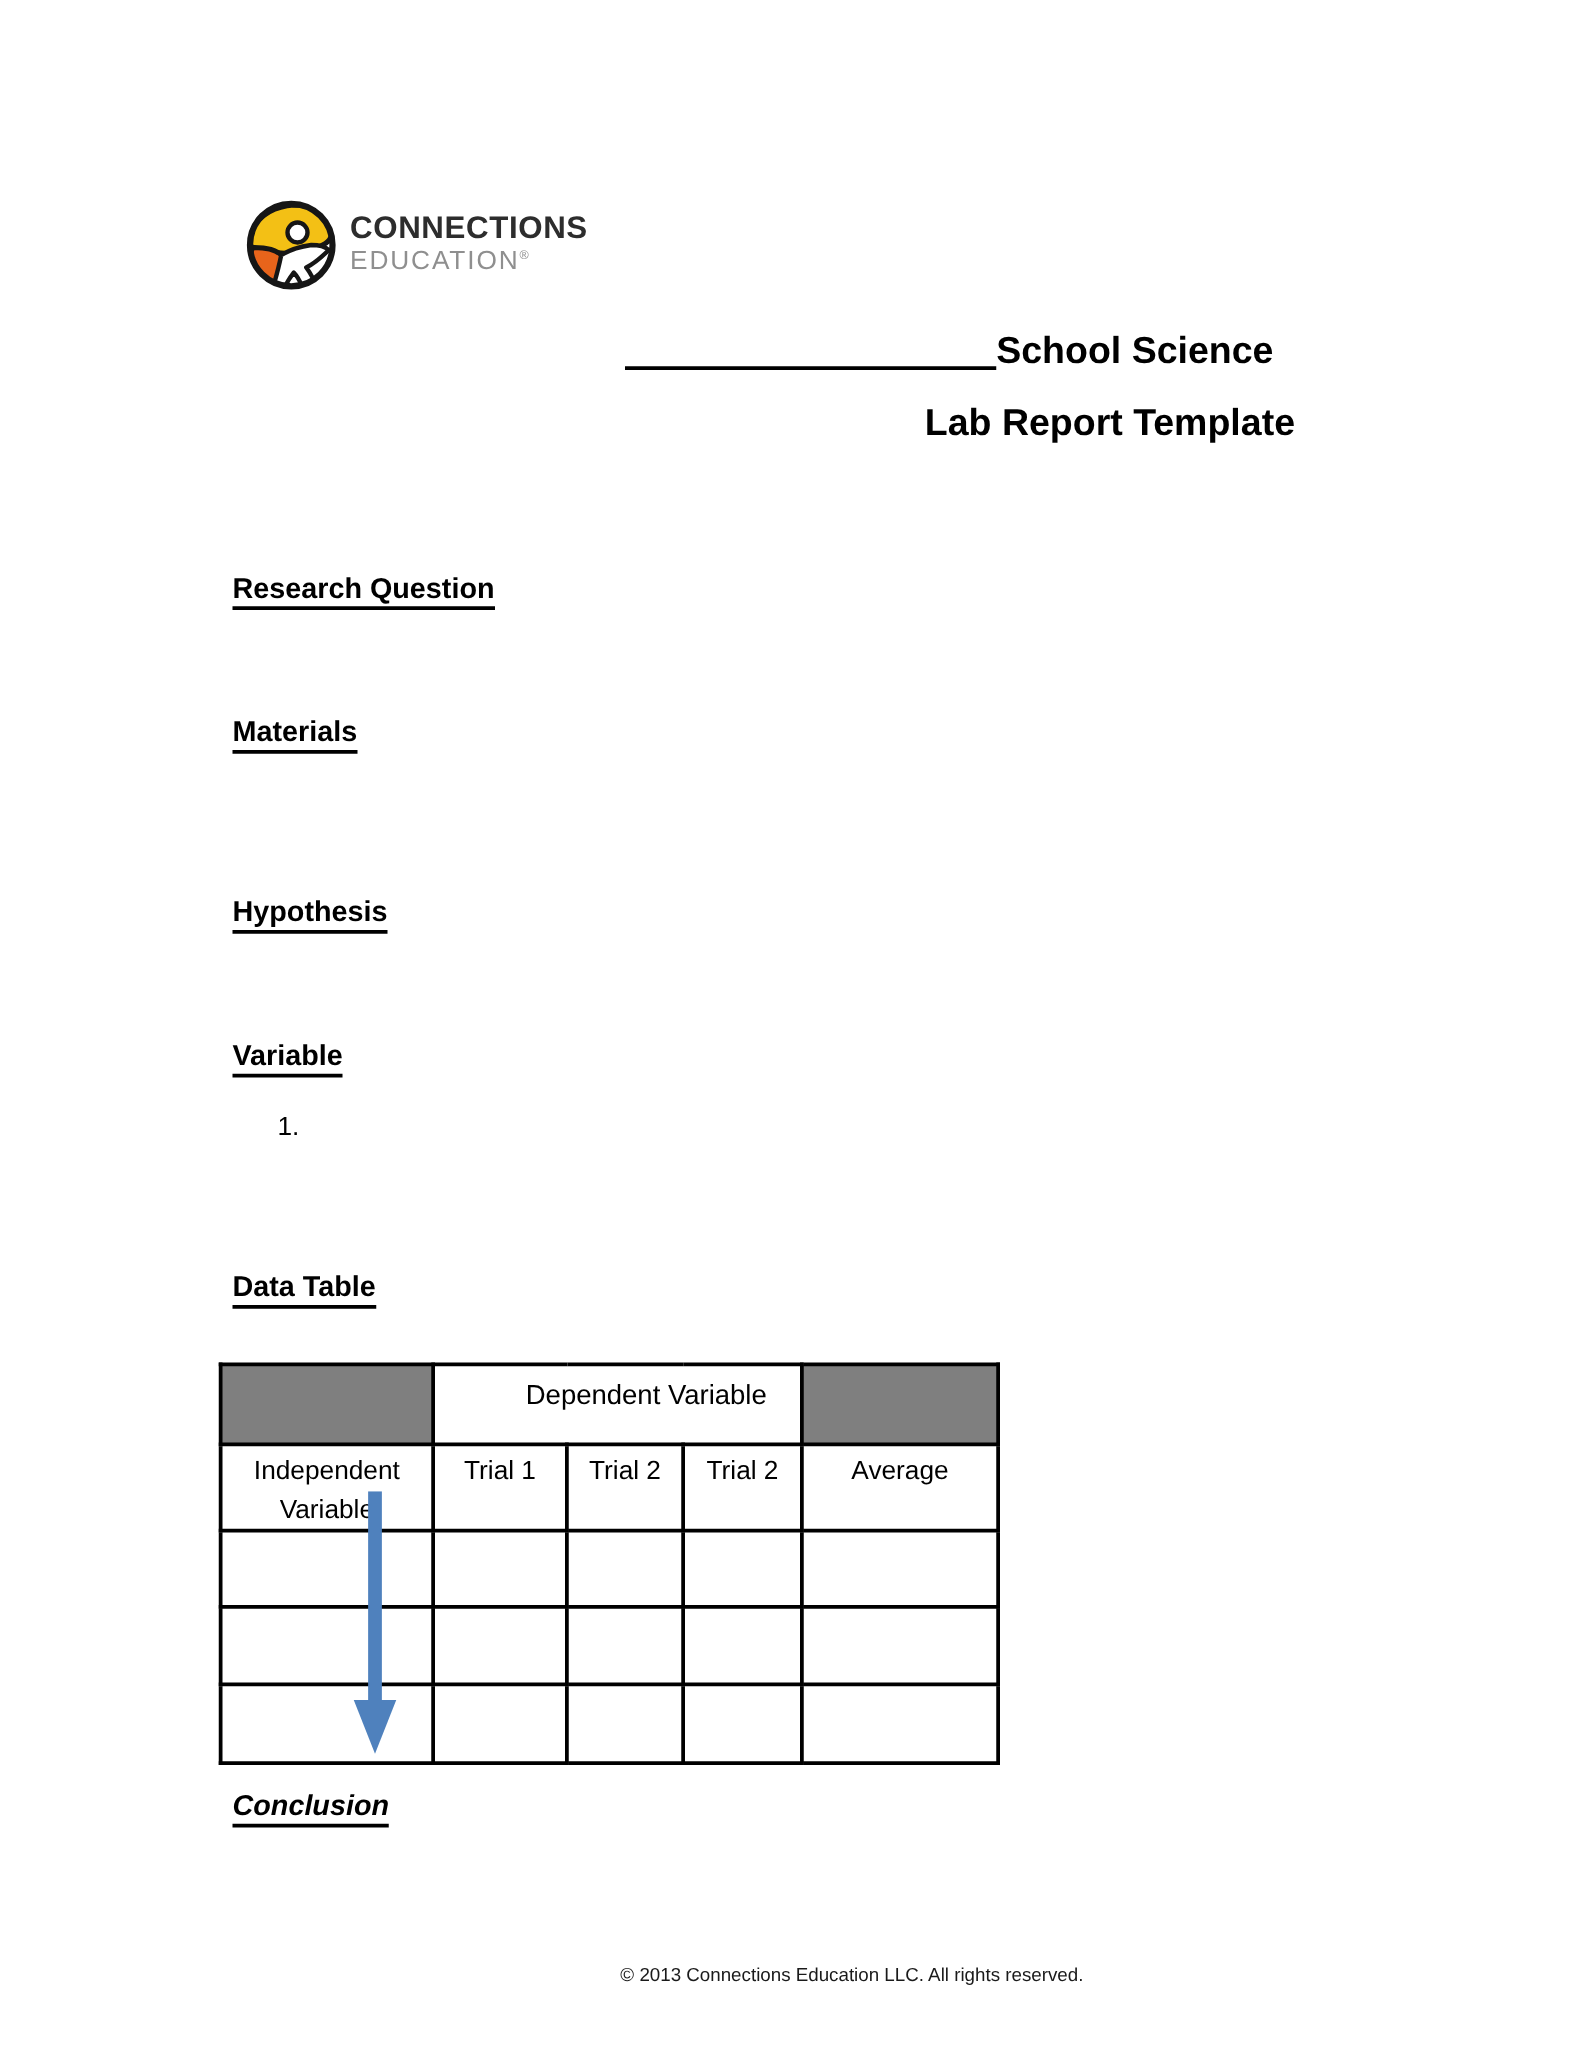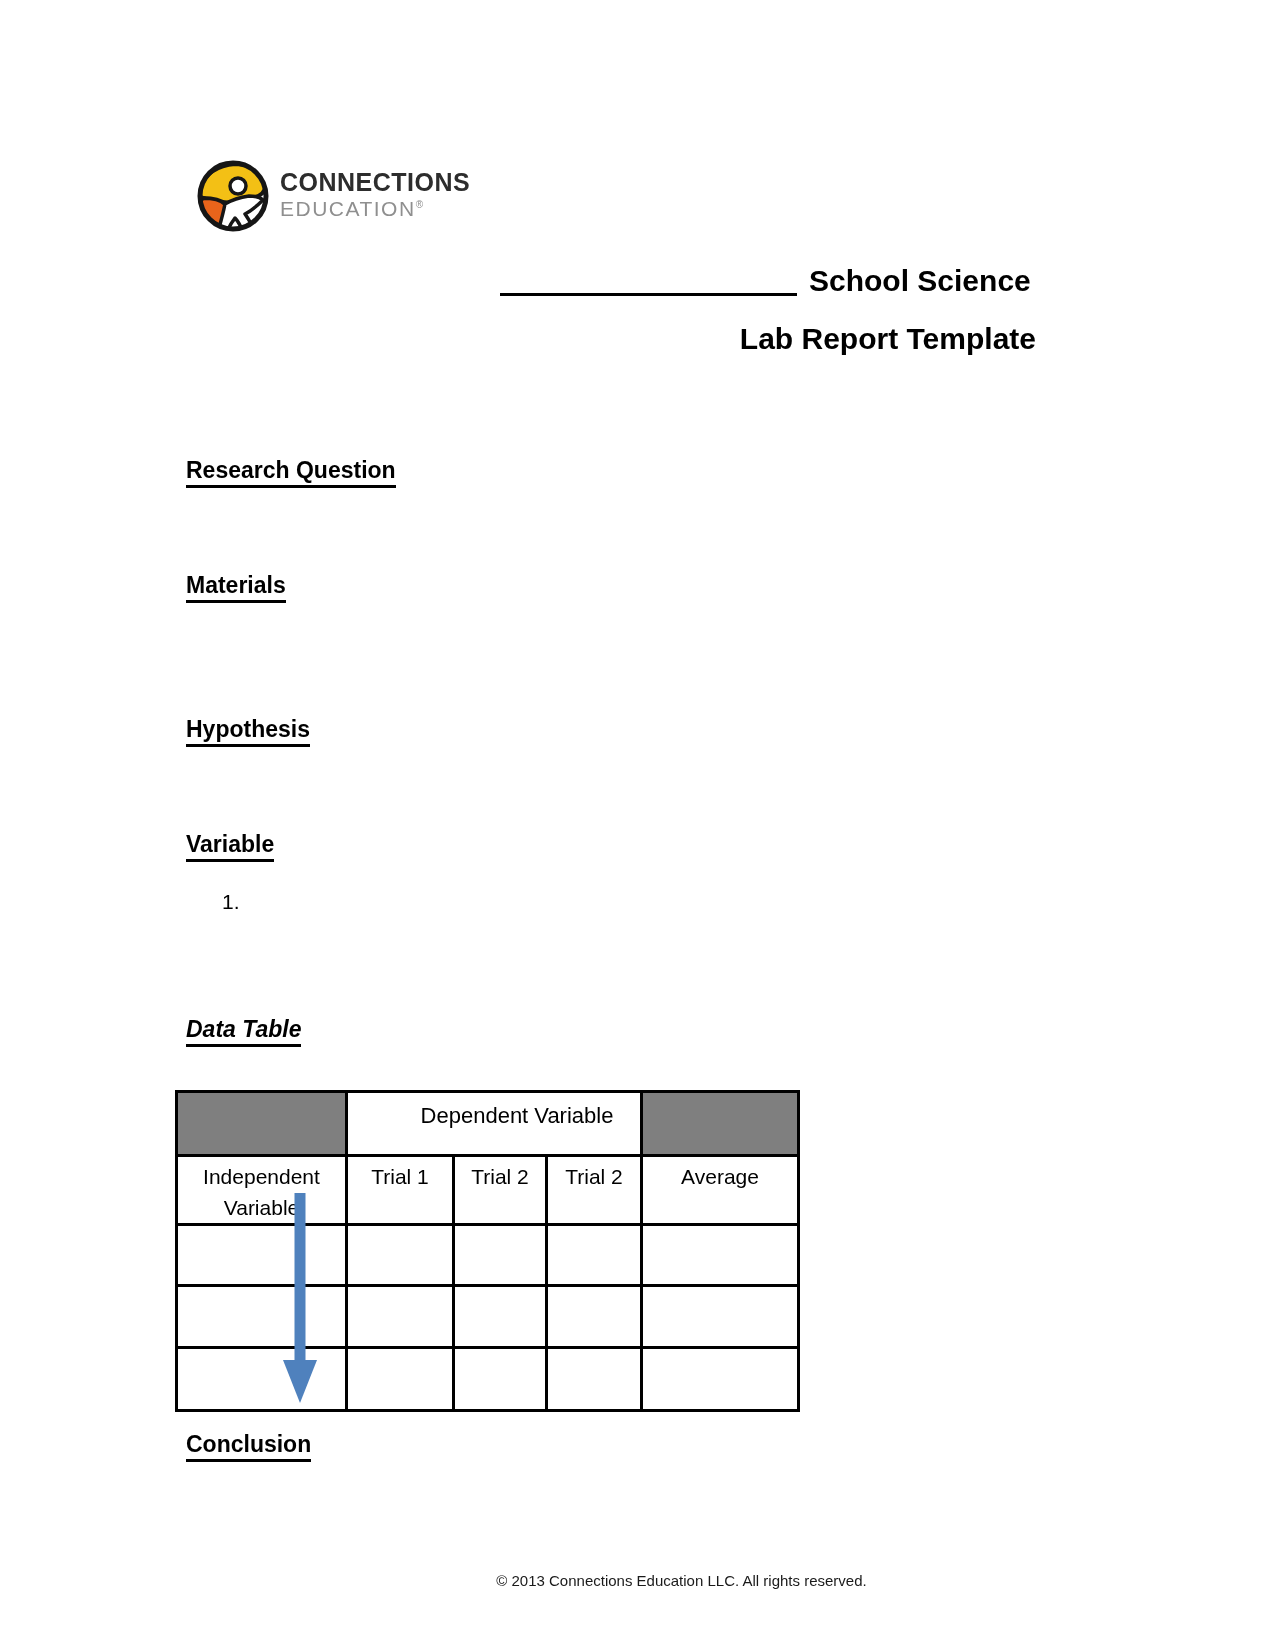--- a/index.html
+++ b/index.html
@@ -16,33 +16,33 @@
   .logo{position:absolute;left:193px;top:150px;width:290px;height:95px;}
   .logo-mark{position:absolute;left:0;top:4px;}
   .logo-text{position:absolute;left:87px;top:20px;line-height:1;}
   .logo-name{font-size:25px;font-weight:bold;color:#2d2d2d;letter-spacing:0.5px;}
   .logo-sub{font-size:21px;color:#8f8f8f;letter-spacing:1.5px;margin-top:3px;}
   .logo-sub .tm{font-size:10px;vertical-align:super;letter-spacing:0;}
 
   
   .title-block{position:absolute;left:500px;top:266px;width:536px;}
   .title-line1{display:flex;align-items:flex-end;height:30px;font-size:30px;
-    font-weight:bold;line-height:30px;white-space:nowrap;gap:12px;}
+    font-weight:bold;line-height:30px;white-space:nowrap;}
   .blank-line{width:297px;height:27px;border-bottom:3px solid #000;}
   .title-line2{margin-top:28px;font-size:30px;font-weight:bold;text-align:right;line-height:30px;}
 
   
   .heading{position:absolute;left:186px;font-size:23px;font-weight:bold;
     line-height:27px;padding-bottom:1px;border-bottom:3px solid #000;}
   .h-research{top:457px;}
   .h-materials{top:572px;}
   .h-hypothesis{top:716px;}
   .h-procedure{top:831px;}
-  .h-datatable{top:1016px;font-style:italic;}
-  .h-conclusion{top:1431px;}
+  .h-datatable{top:1016px;}
+  .h-conclusion{top:1431px;font-style:italic;}
 
   .proc-item{position:absolute;left:222px;top:890px;font-size:21px;line-height:24px;}
 
   
   .data-table{position:absolute;left:175px;top:1090px;border-collapse:collapse;
     table-layout:fixed;}
   .data-table td{border:3px solid #000;font-size:21px;text-align:center;
     vertical-align:top;padding:4px 2px 0 2px;line-height:31px;}
   .data-table .gray{background:var(--header-gray);}
   .data-table .dep{padding-top:7px;font-size:22px;padding-left:48px;}

